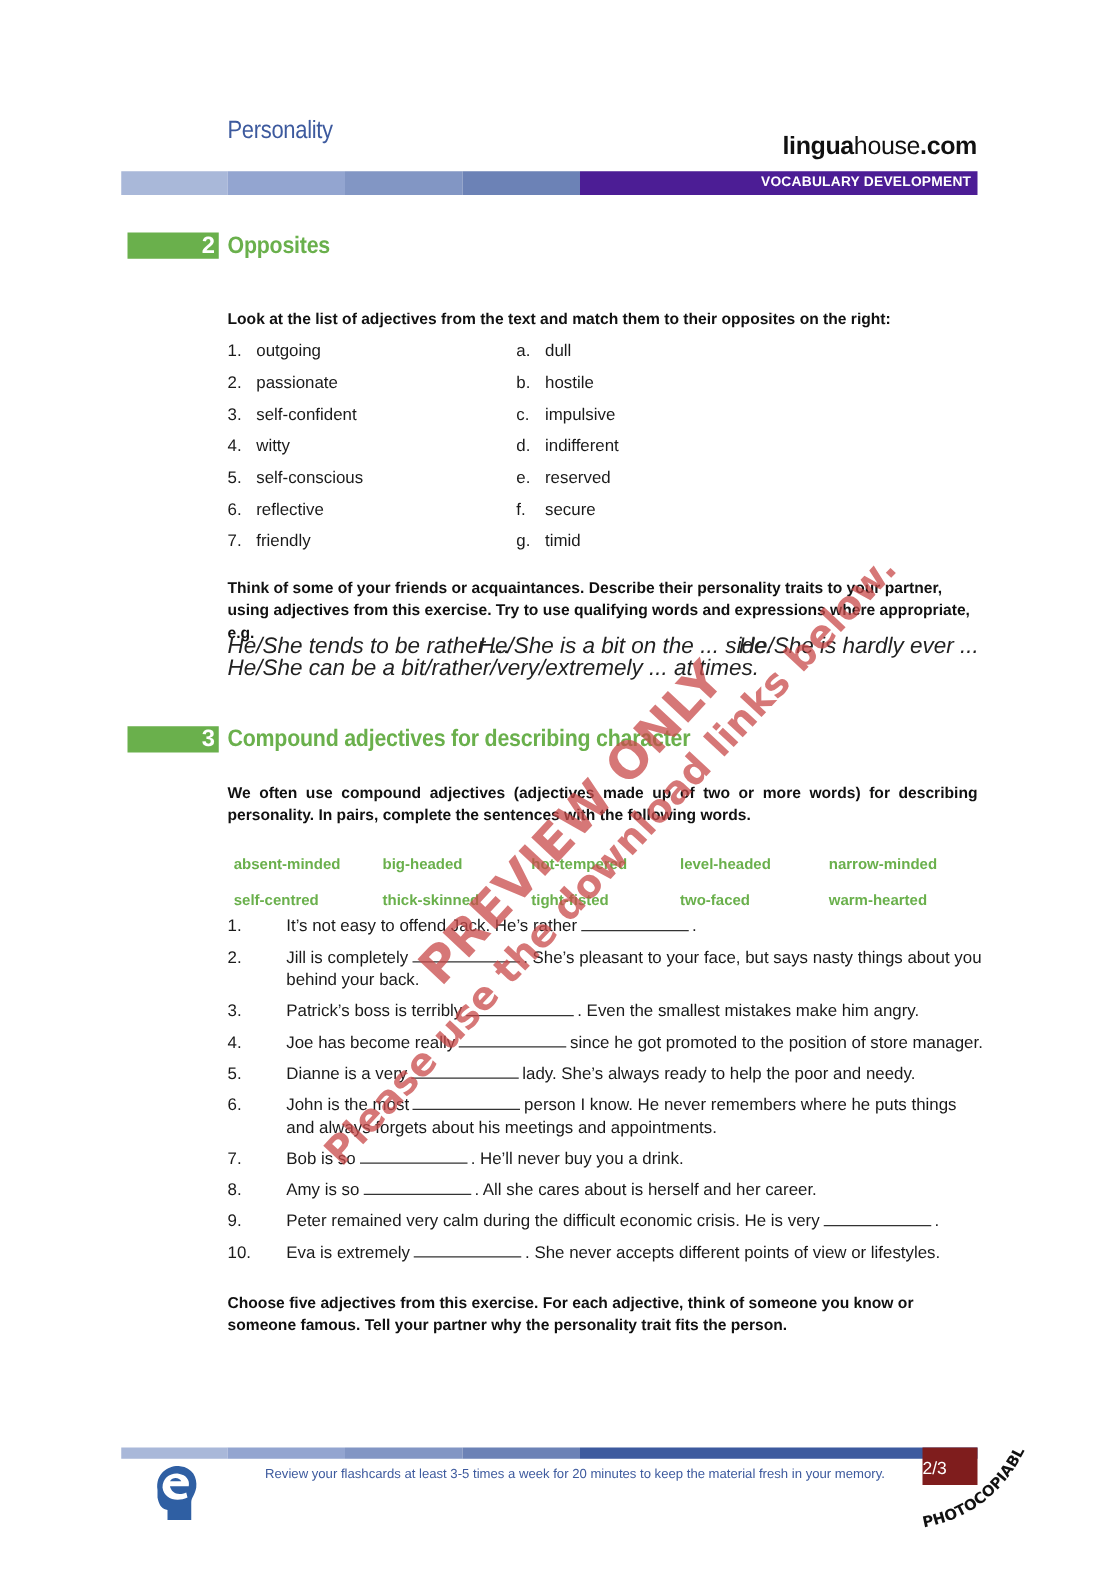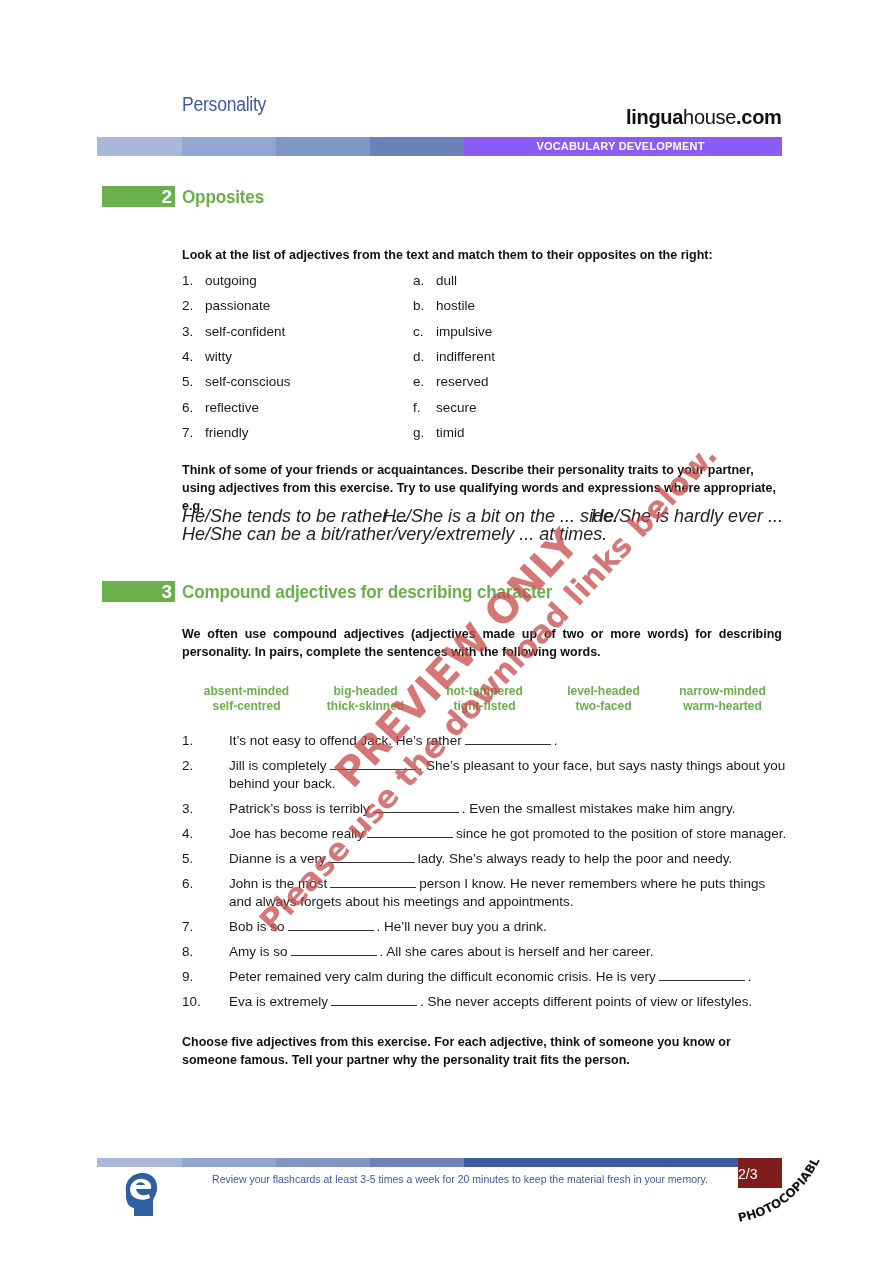--- a/index.html
+++ b/index.html
@@ -5,40 +5,40 @@
     * { box-sizing: border-box; margin: 0; padding: 0; }
     html, body { width: 893px; height: 1263px; background: #ffffff; overflow: hidden; }
     body { position: relative; font-family: "Liberation Sans", sans-serif; color: #1a1a1a; }
 
     .page-title { position: absolute; left: 182px; top: 93px; font-size: 20px; color: #3d5a9e; letter-spacing: -0.3px; transform: scaleX(0.88); transform-origin: left; }
     .brand { position: absolute; left: 626px; top: 106px; font-size: 20px; color: #111; font-weight: bold; letter-spacing: -0.3px; }
     .brand .light { font-weight: normal; }
 
     .header-bar { position: absolute; left: 97px; top: 137px; width: 685px; height: 19px; display: flex; }
     .header-bar .seg { height: 100%; }
-    .header-bar .label { flex: 1; background: #8b5cf6; color: #fff; font-size: 11px; font-weight: bold; text-align: center; padding-right: 5px; line-height: 19px; letter-spacing: 0.2px; }
+    .header-bar .label { flex: 1; background: #4c1d95; color: #fff; font-size: 11px; font-weight: bold; text-align: right; padding-right: 5px; line-height: 19px; letter-spacing: 0.2px; }
 
     .section-head { position: absolute; left: 102px; height: 21px; display: flex; align-items: center; }
     .section-num { width: 73px; height: 21px; background: #6ab04c; color: #fff; font-weight: bold; font-size: 19px; text-align: right; padding-right: 3px; line-height: 21px; }
     .section-title { margin-left: 7px; color: #6ab04c; font-weight: bold; font-size: 19px; letter-spacing: -0.2px; transform: scaleX(0.9); transform-origin: left; white-space: nowrap; }
 
     .instr { position: absolute; left: 182px; width: 600px; font-size: 12.5px; font-weight: bold; line-height: 18px; color: #111; }
     .instr.justify { text-align: justify; }
 
     .match-list { position: absolute; left: 182px; top: 268px; width: 400px; }
     .match-row { display: flex; height: 25.3px; font-size: 13.5px; align-items: center; }
     .match-row .num { width: 23px; }
     .match-row .word { width: 208px; }
     .match-row .letter { width: 23px; }
 
     .examples { position: absolute; left: 182px; top: 507px; font-size: 18px; font-style: italic; line-height: 18px; color: #222; }
     .examples .row { display: flex; }
     .examples .row span { white-space: nowrap; }
 
-    .wordbox { position: absolute; left: 187px; top: 684px; width: 600px; display: grid; grid-template-columns: 119px 119px 119px 119px 119px; row-gap: 0; text-align: center; }
+    .wordbox { position: absolute; left: 187px; top: 684px; width: 600px; display: grid; grid-template-columns: 119px 119px 119px 119px 119px; row-gap: 14px; }
     .wordbox span { color: #6ab04c; font-weight: bold; font-size: 12px; line-height: 15px; }
 
     .sentences { position: absolute; left: 182px; top: 732px; width: 605px; }
     .sent { display: flex; font-size: 13.5px; line-height: 18px; margin-bottom: 7px; }
     .sent .num { width: 27px; flex-shrink: 0; }
     .sent .txt { flex: 1; margin-left: 20px; }
     .blank { display: inline-block; width: 86px; border-bottom: 1px solid #333; height: 12px; margin: 0 3px; vertical-align: baseline; }
 
     .footer-bar { position: absolute; left: 97px; top: 1158px; width: 685px; height: 9px; display: flex; }
     .footer-bar .seg { height: 100%; }

